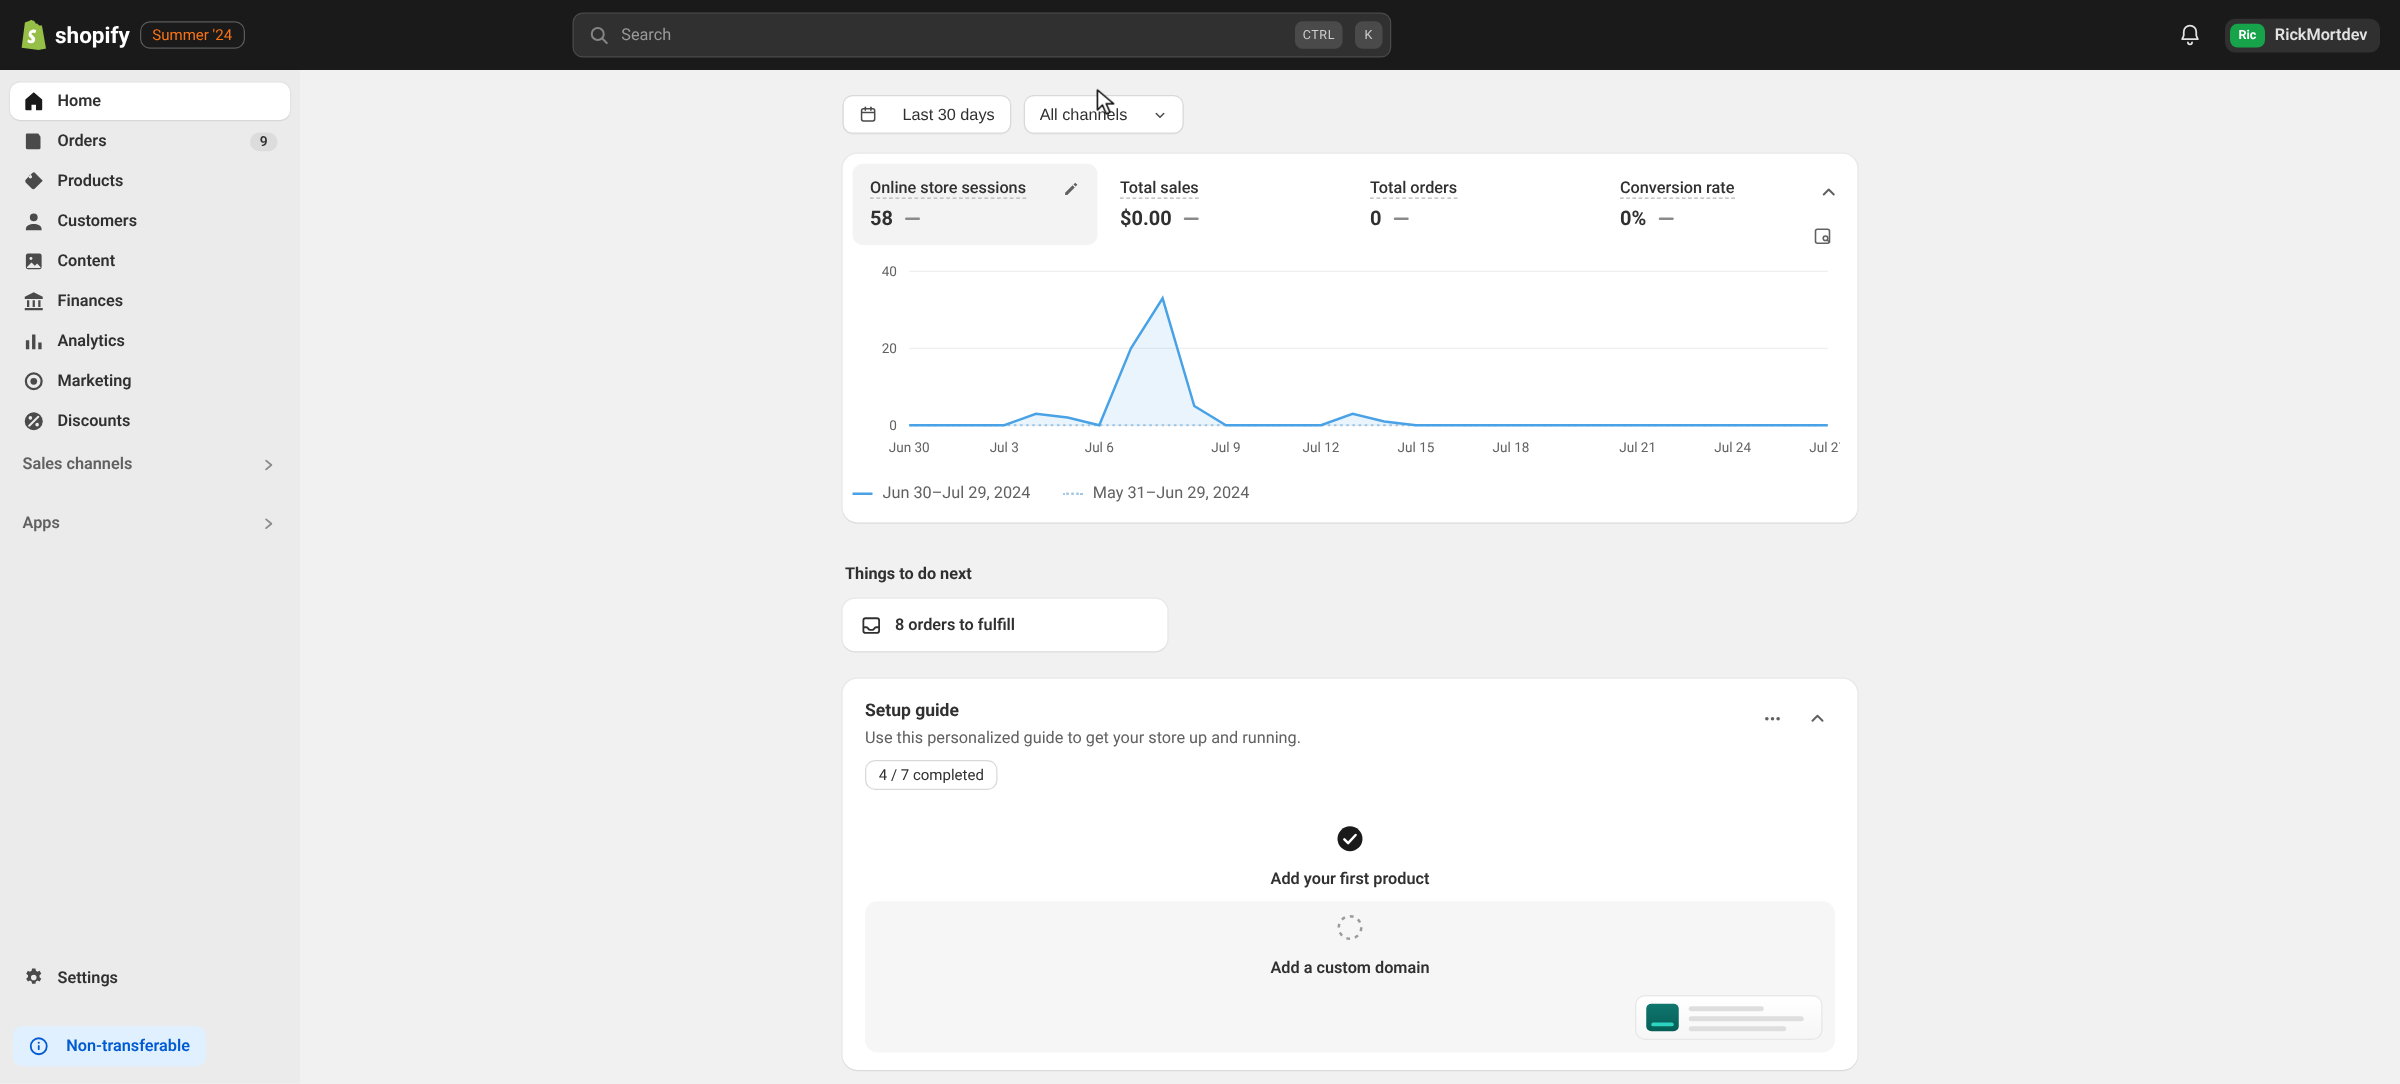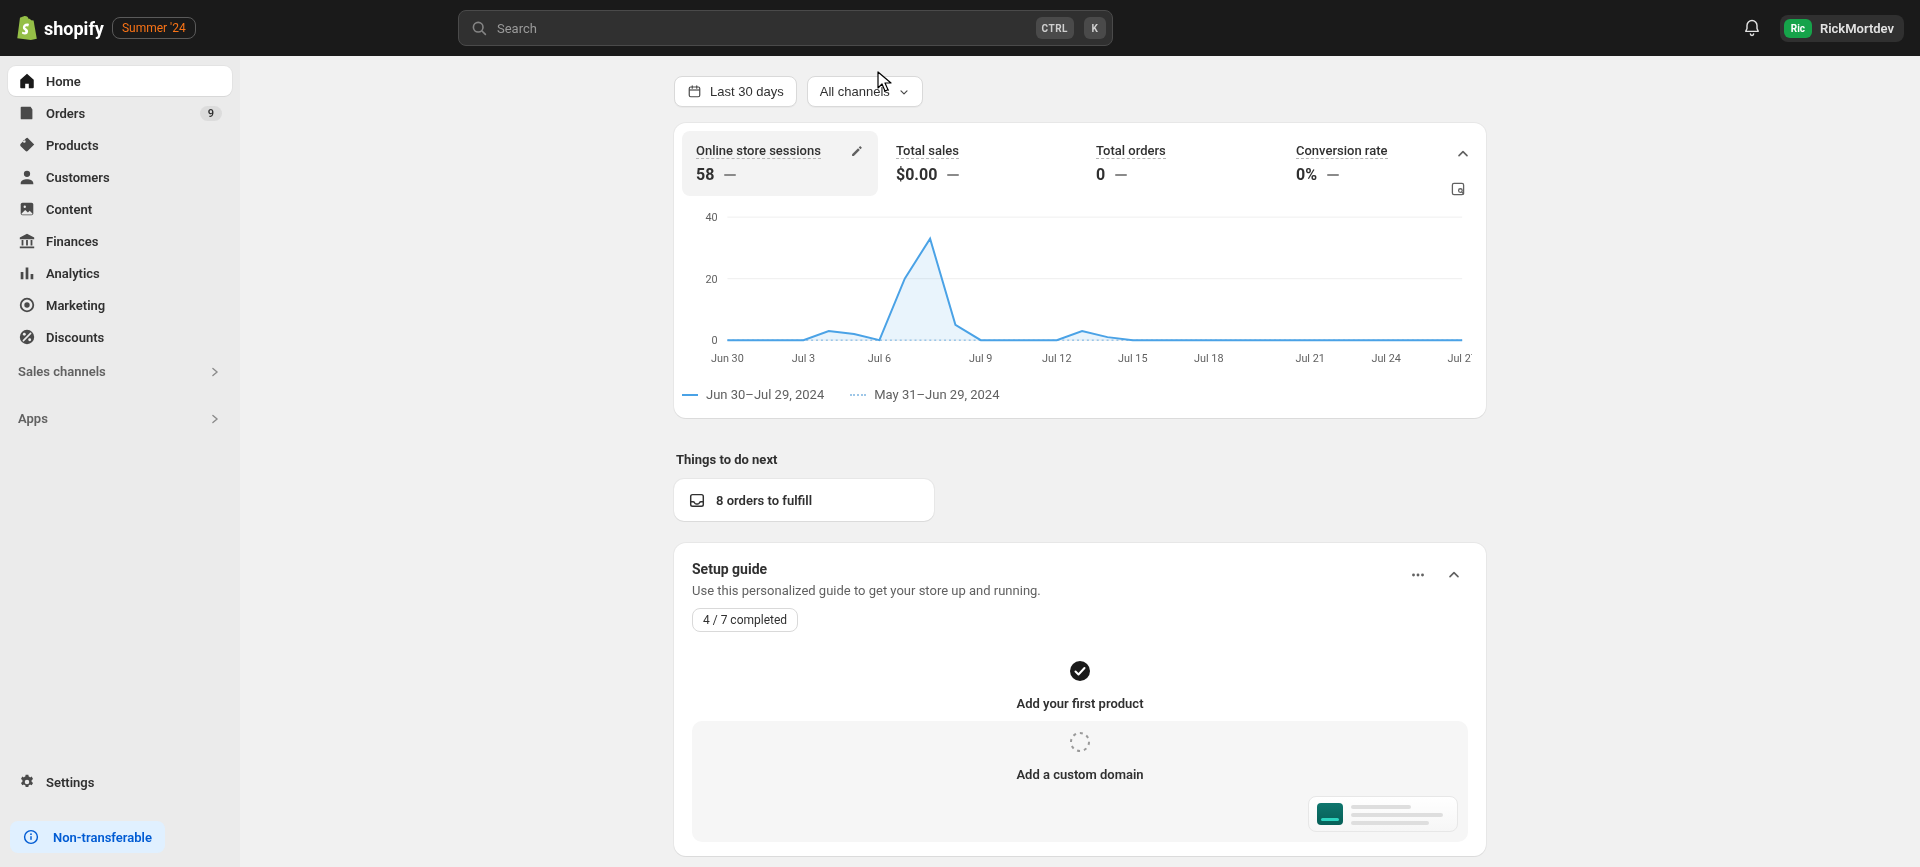--- a/index.html
+++ b/index.html
@@ -23,21 +23,21 @@
   .header{height:56px;background:var(--header-bg);display:flex;align-items:center;padding:0 16px;gap:12px;color:#e3e3e3;}
   .logo-group{display:flex;align-items:center;gap:8px;width:430px;flex:none;}
   .shopify-logo{display:flex;align-items:center;gap:6px;font-weight:700;font-size:18px;color:#fff;}
   .shopify-bag{width:22px;height:24px;position:relative;}
   .shopify-bag svg{display:block;}
   .edition-badge{border:1px solid #5a5a5a;border-radius:8px;padding:3px 9px;font-size:12px;color:#f97316;}
   .search-wrap{flex:none;width:655px;}
   .search{height:36px;background:#303030;border:1px solid #4a4a4a;border-radius:8px;display:flex;align-items:center;padding:0 6px 0 12px;gap:10px;color:#9a9a9a;}
   .search-icon{flex:none;opacity:.8;}
   .search-text{flex:1;font-size:13px;}
-  .kbd{display:inline-flex;align-items:center;justify-content:center;height:22px;min-width:22px;padding:0 6px;border-radius:6px;background:#4a4a4a;color:#cfcfcf;font-size:10px;font-weight:700;letter-spacing:.5px;}
+  .kbd{display:inline-flex;align-items:center;justify-content:center;height:22px;min-width:22px;padding:0 6px;border-radius:6px;background:#4a4a4a;color:#cfcfcf;font-size:10px;font-weight:400;letter-spacing:.5px;}
   .header-spacer{flex:1;}
   .header-right{display:flex;align-items:center;gap:12px;}
   .bell{width:32px;height:32px;display:flex;align-items:center;justify-content:center;border-radius:8px;color:#e3e3e3;}
   .user-chip{display:flex;align-items:center;gap:8px;background:#303030;border-radius:8px;padding:4px 10px 4px 4px;color:#e3e3e3;font-weight:600;}
   .avatar{width:28px;height:19px;border-radius:6px;background:#16a34a;color:#fff;display:flex;align-items:center;justify-content:center;font-size:10px;font-weight:700;}
   
   .layout{display:flex;height:calc(867px - 56px);}
   .sidebar{width:240px;background:var(--sidebar-bg);display:flex;flex-direction:column;padding:10px 8px;flex:none;}
   .nav-list{display:flex;flex-direction:column;gap:2px;}
   .nav-item{display:flex;align-items:center;gap:10px;padding:6px 10px;border-radius:8px;color:#303030;font-weight:600;font-size:13px;cursor:pointer;}
@@ -51,21 +51,21 @@
   .settings-item{display:flex;align-items:center;gap:10px;padding:8px 10px;border-radius:8px;font-weight:600;cursor:pointer;}
   .transfer-pill{display:inline-flex;align-items:center;gap:14px;background:var(--info-bg);color:var(--info-text);border-radius:8px;padding:8px 13px;font-weight:600;width:fit-content;margin:22px 2px 4px;}
   
   .main{flex:1;position:relative;overflow-y:auto;display:flex;justify-content:center;}
   .main::-webkit-scrollbar{width:14px;}
   .main::-webkit-scrollbar-track{background:#e5e5e5;}
   .main::-webkit-scrollbar-thumb{background:#bdbdbd;border-radius:10px;border:3px solid #e5e5e5;}
   .content{width:812px;padding:20px 0 40px;}
   
   .filters{display:flex;gap:10px;margin-bottom:16px;}
-  .pill-btn{display:inline-flex;align-items:center;gap:8px;background:var(--surface);border:1px solid #d9d9d9;border-radius:8px;padding:7px 12px;font-size:13px;font-weight:500;color:#303030;box-shadow:0 1px 0 rgba(0,0,0,.03);cursor:pointer;}
+  .pill-btn{display:inline-flex;align-items:center;gap:20px;background:var(--surface);border:1px solid #d9d9d9;border-radius:8px;padding:7px 12px;font-size:13px;font-weight:500;color:#303030;box-shadow:0 1px 0 rgba(0,0,0,.03);cursor:pointer;}
   
   .card{background:var(--surface);border-radius:12px;box-shadow:0 1px 0 rgba(0,0,0,.05),0 0 0 1px rgba(0,0,0,.04);}
   .analytics-card{padding:8px;}
   .metrics{display:flex;gap:4px;position:relative;}
   .metric{flex:1;padding:12px 14px;border-radius:8px;cursor:pointer;min-width:0;}
   .metric.active{background:#f3f3f3;}
   .metric-title-row{display:flex;align-items:center;gap:8px;}
   .metric-title{font-size:13px;color:#303030;font-weight:500;border-bottom:1px dashed #b5b5b5;display:inline;}
   .edit-icon{opacity:0;margin-left:auto;color:#616161;}
   .metric.active .edit-icon{opacity:1;}

